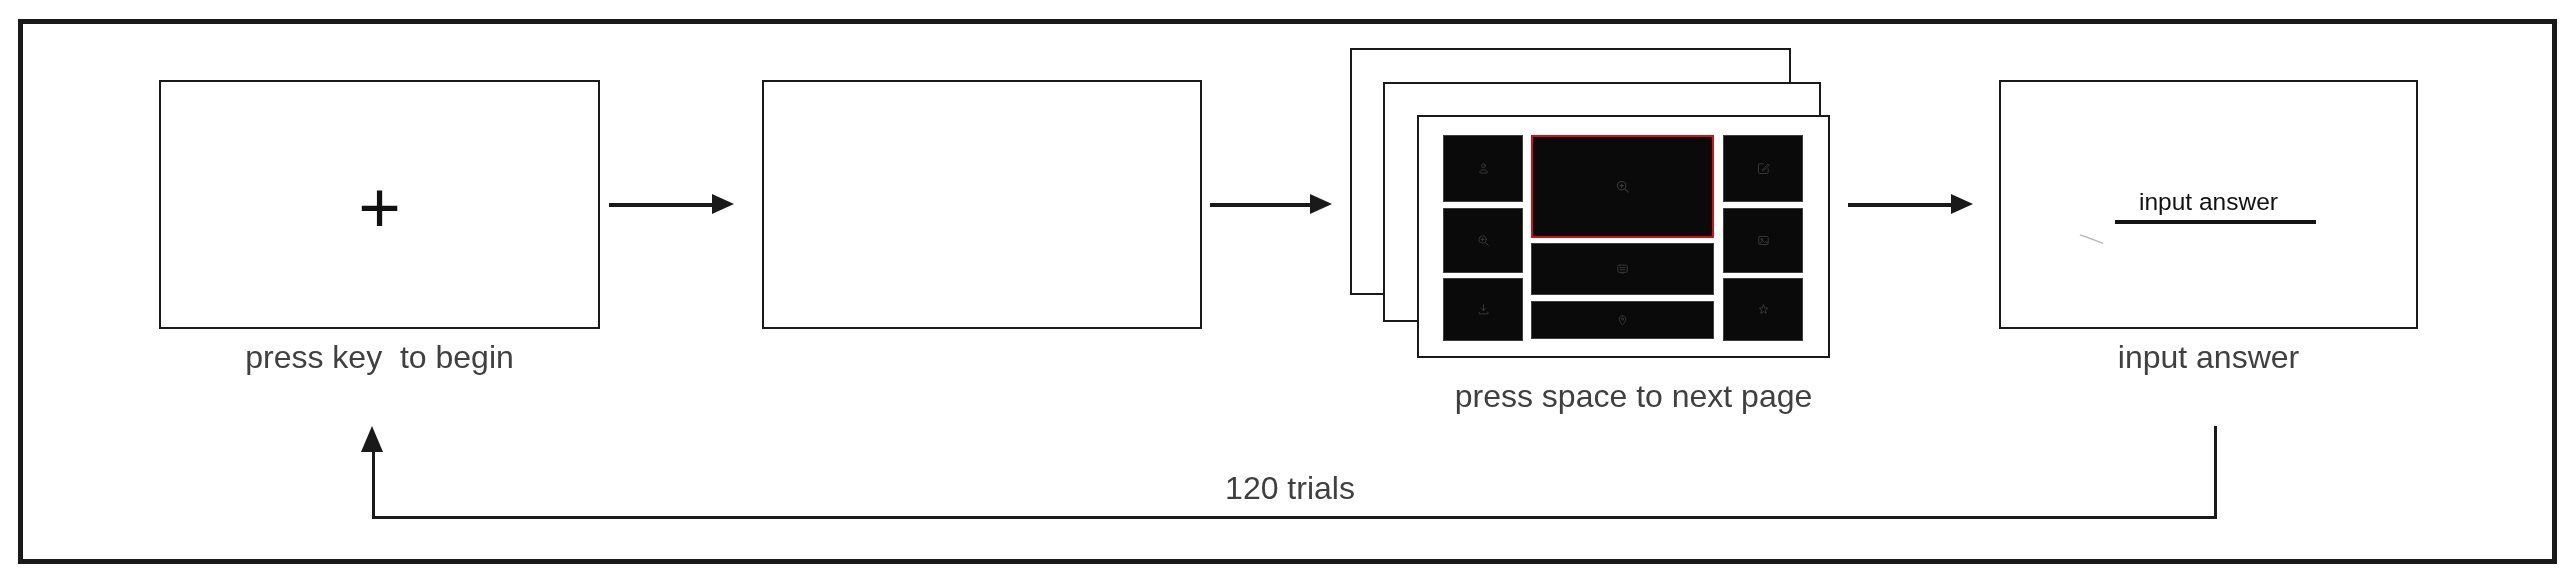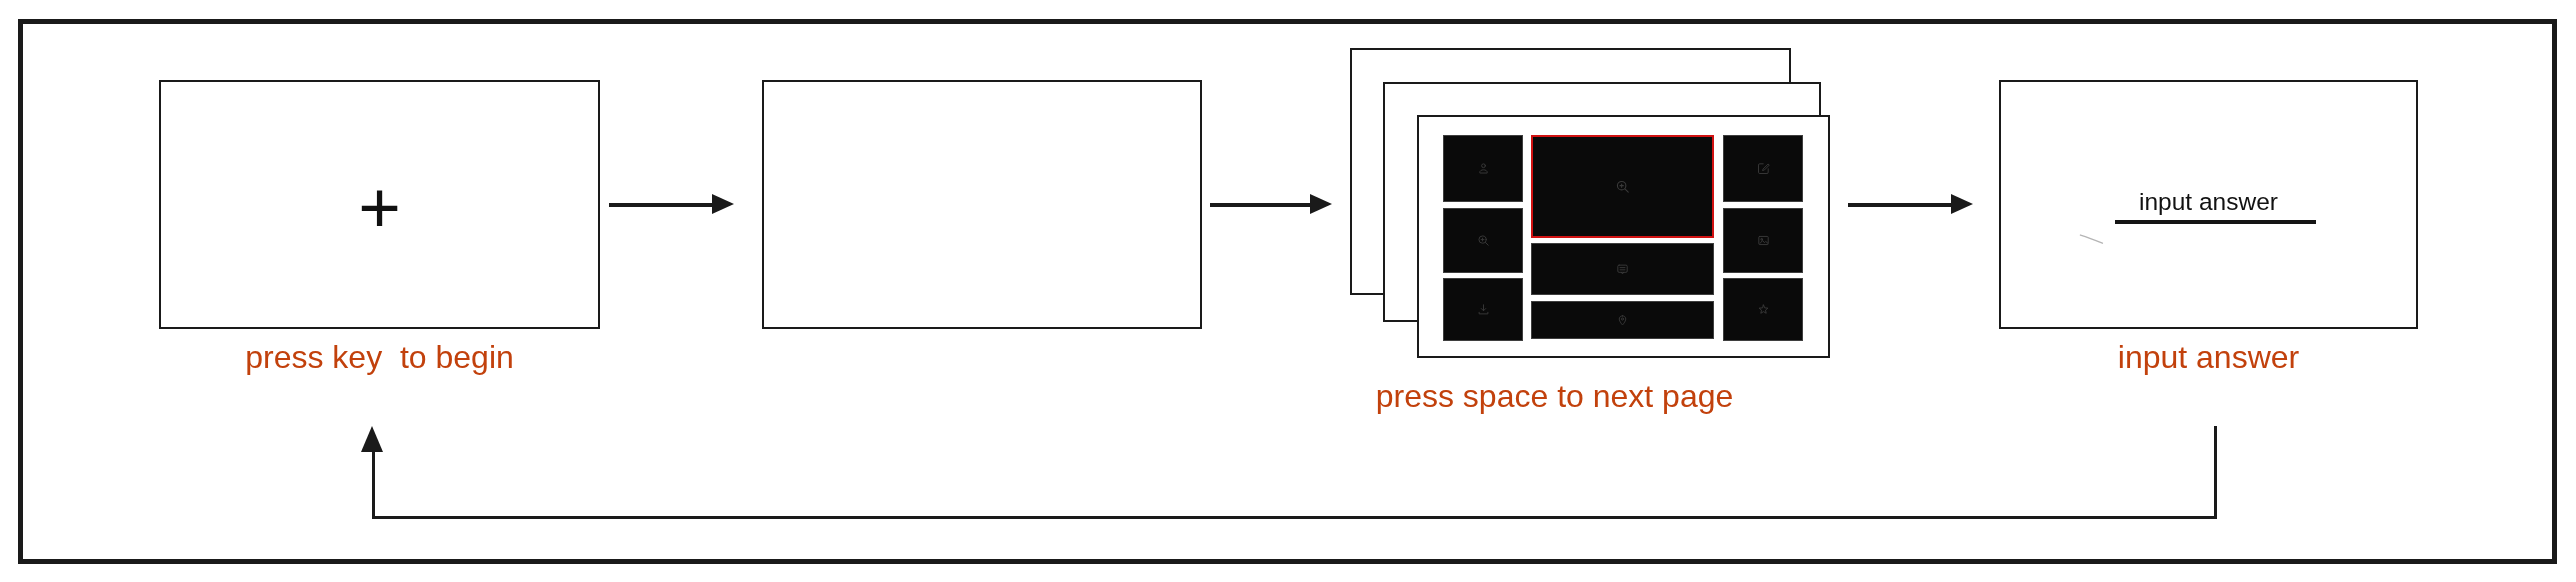--- a/index.html
+++ b/index.html
@@ -1,21 +1,21 @@
 <!DOCTYPE html>
 <html style="font-size:9.3px"><head>
 <meta charset="utf-8">
 <style>
   html,body{margin:0;padding:0;background:#ffffff;}
   .canvas{position:relative;width:2576px;height:583px;background:#ffffff;overflow:hidden;
           font-family:"Liberation Sans", sans-serif;color:#161616;}
   .abs{position:absolute;box-sizing:border-box;}
   .frame{border:5.2px solid #1a1a1a;background:#ffffff;}
   .stagebox{border:2.3px solid #1a1a1a;background:#ffffff;}
-  .caption{font-size:32px;line-height:41px;text-align:center;white-space:pre;color:#c2410c;}
+  .caption{font-size:32px;line-height:41px;text-align:center;white-space:pre;color:#404040;}
   .fixcross{font-size:73px;font-weight:400;line-height:73px;text-align:center;color:#111;}
   .hline{background:#1a1a1a;}
   .vline{background:#1a1a1a;}
   .arrowhead-right{width:0;height:0;border-top:10.5px solid transparent;border-bottom:10.5px solid transparent;
                    border-left:22px solid #1a1a1a;}
   .arrowhead-up{width:0;height:0;border-left:11.7px solid transparent;border-right:11.7px solid transparent;
                 border-bottom:26px solid #1a1a1a;}
   .card{border:2.3px solid #1a1a1a;background:#ffffff;}
   .tile{background:#0a0a0a;border:0.6px solid #3f3f3f;display:flex;align-items:center;justify-content:center;
         color:#3a3a3a;}
@@ -106,32 +106,33 @@
       <circle cx="9" cy="10" r="1.3"></circle>
       <path d="M6.5 16.5l4-4.5 3 3.5 2-2 3.5 3"></path>
     </svg>
   </div>
   <div class="abs tile" style="left:1723px;top:278px;width:80px;height:63px;">
     <svg class="icon" viewBox="0 0 24 24">
       <path d="M12 4.8l2 4.6 5 .4-3.8 3.3 1.1 4.9-4.3-2.6-4.3 2.6 1.1-4.9L5 9.8l5-.4z"></path>
     </svg>
   </div>
 
-  <div class="abs caption" style="left:1320px;top:376px;width:469px;">press space to next page</div>
+  <div class="abs caption" style="left:1399px;top:376px;width:469px;">press space to next page</div>
 
   <div class="abs hline" style="left:1848px;top:203px;width:105px;height:3.5px;"></div>
   <div class="abs arrowhead-right" style="left:1951px;top:194px;"></div>
 
   <div class="abs stagebox" style="left:1999px;top:80px;width:419px;height:249px;"></div>
   <div class="abs inputlabel" style="left:1999px;top:188px;width:419px;">input answer</div>
   <div class="abs underline" style="left:2115px;top:220px;width:201px;height:4.1px;"></div>
   <svg class="abs" style="left:2077px;top:231px;" width="30" height="16.3" viewBox="0 0 52 28">
     <path d="M6 7 Q 22 12 44 21" fill="none" stroke="#b5b5b5" stroke-width="2.5" stroke-linecap="round"></path>
   </svg>
   <div class="abs caption" style="left:1999px;top:337px;width:419px;">input answer</div>
 
   <div class="abs vline" style="left:2214px;top:426px;width:2.9px;height:93px;"></div>
   <div class="abs hline" style="left:372px;top:516px;width:1845px;height:2.9px;"></div>
   <div class="abs vline" style="left:372px;top:450px;width:2.9px;height:69px;"></div>
   <div class="abs arrowhead-up" style="left:361px;top:426px;"></div>
+  <div class="abs caption" style="left:1159px;top:468px;width:262px;">120 trials</div>
 
 </div>
 
 
 </body></html>

